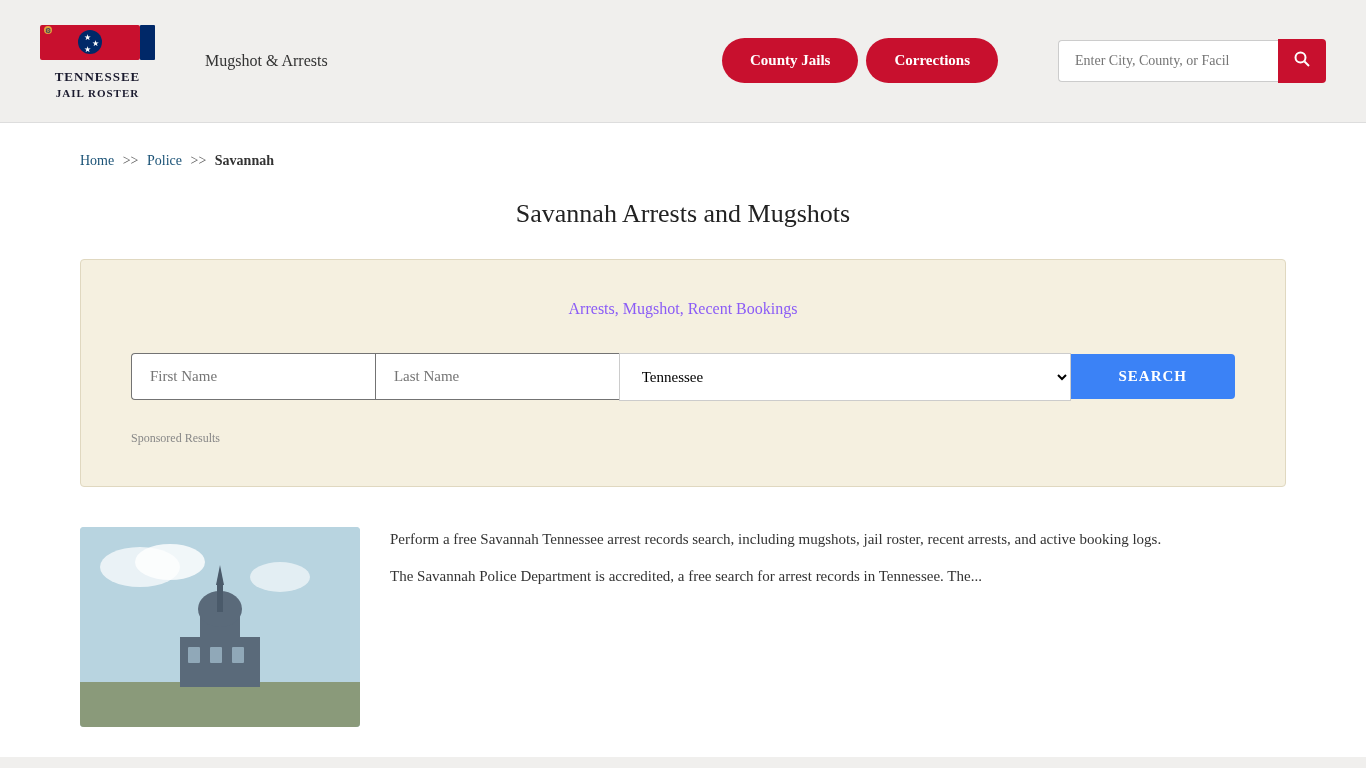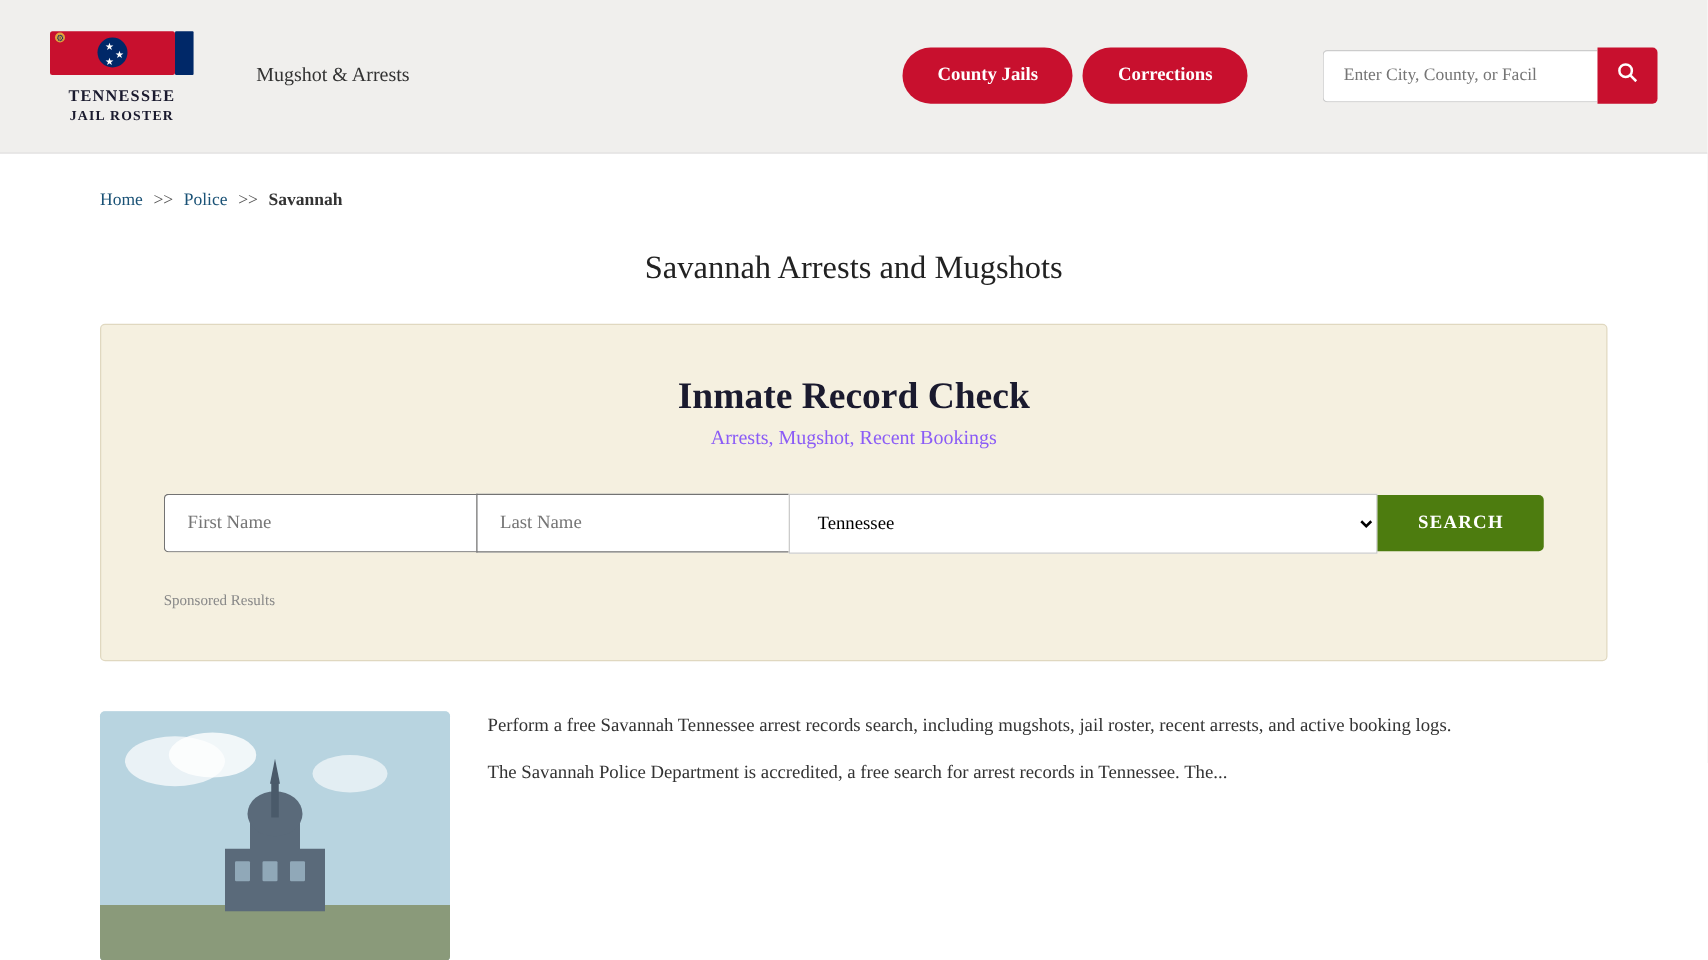--- a/index.html
+++ b/index.html
@@ -163,24 +163,24 @@
       padding: 14px 18px;
       font-size: 15px;
       font-family: Georgia, serif;
       background: white;
       flex: 2;
       min-width: 220px;
       border-radius: 0;
       appearance: auto;
     }
     .form-search-btn {
-      background: #4d7c0f;
+      background: #3b82f6;
       color: white;
       border: none;
-      padding: 14px 32px;
+      padding: 14px 48px;
       font-size: 15px;
       font-weight: bold;
       cursor: pointer;
       border-radius: 0 4px 4px 0;
       letter-spacing: 1px;
       font-family: Georgia, serif;
     }
 
     .sponsored-text {
       font-size: 12px;
@@ -275,21 +275,20 @@
     <a href="#">Home</a>
     <span class="sep">&gt;&gt;</span>
     <a href="#">Police</a>
     <span class="sep">&gt;&gt;</span>
     <span class="current">Savannah</span>
   </nav>
 
   <h1 class="page-title">Savannah Arrests and Mugshots</h1>
 
   <div class="record-check-box">
-    <h2 class="record-check-title">Inmate Record Check</h2>
     <p class="record-check-subtitle">Arrests, Mugshot, Recent Bookings</p>
 
     <div class="search-form">
       <input class="form-input" type="text" placeholder="First Name" style="">
       <input class="form-input last-name" type="text" placeholder="Last Name" style="">
       <select class="form-select">
         <option>Tennessee</option>
         <option>Alabama</option>
         <option>Alaska</option>
         <option>Arizona</option>

